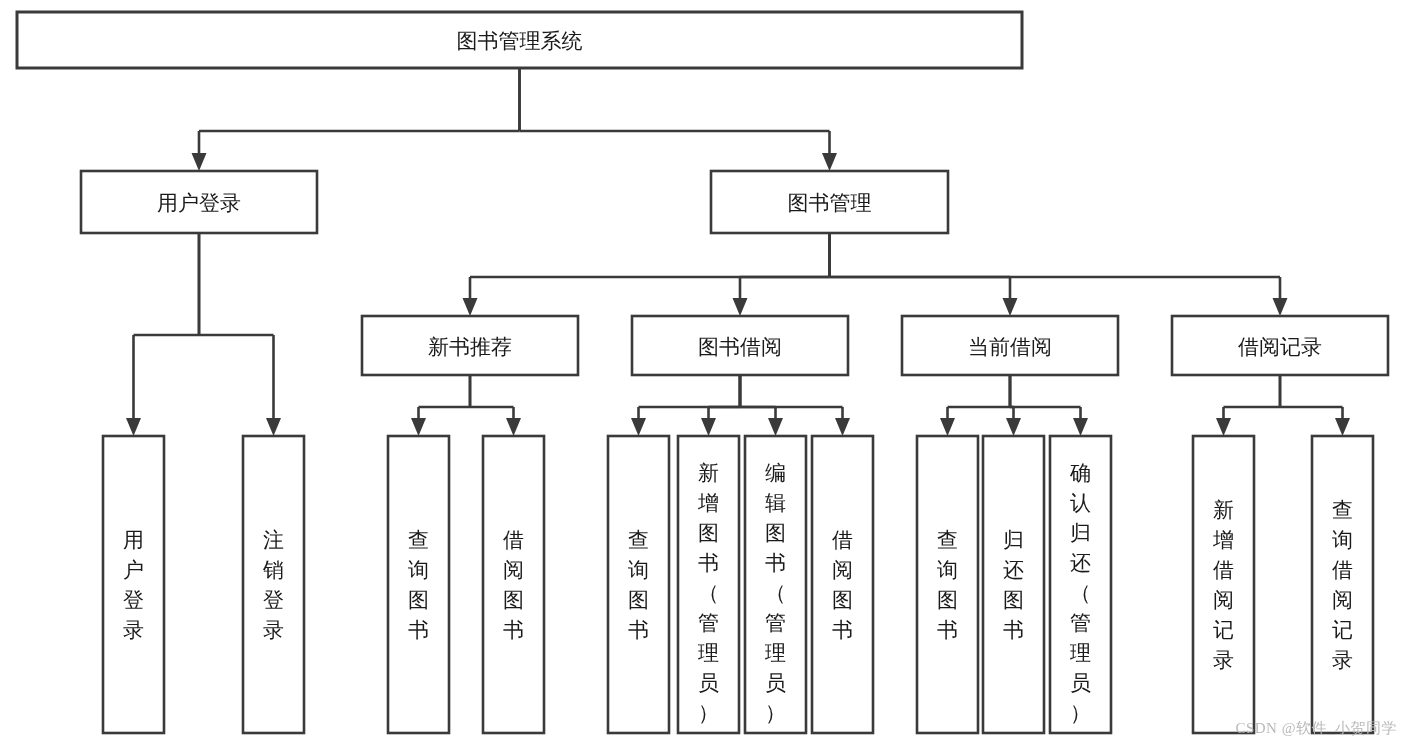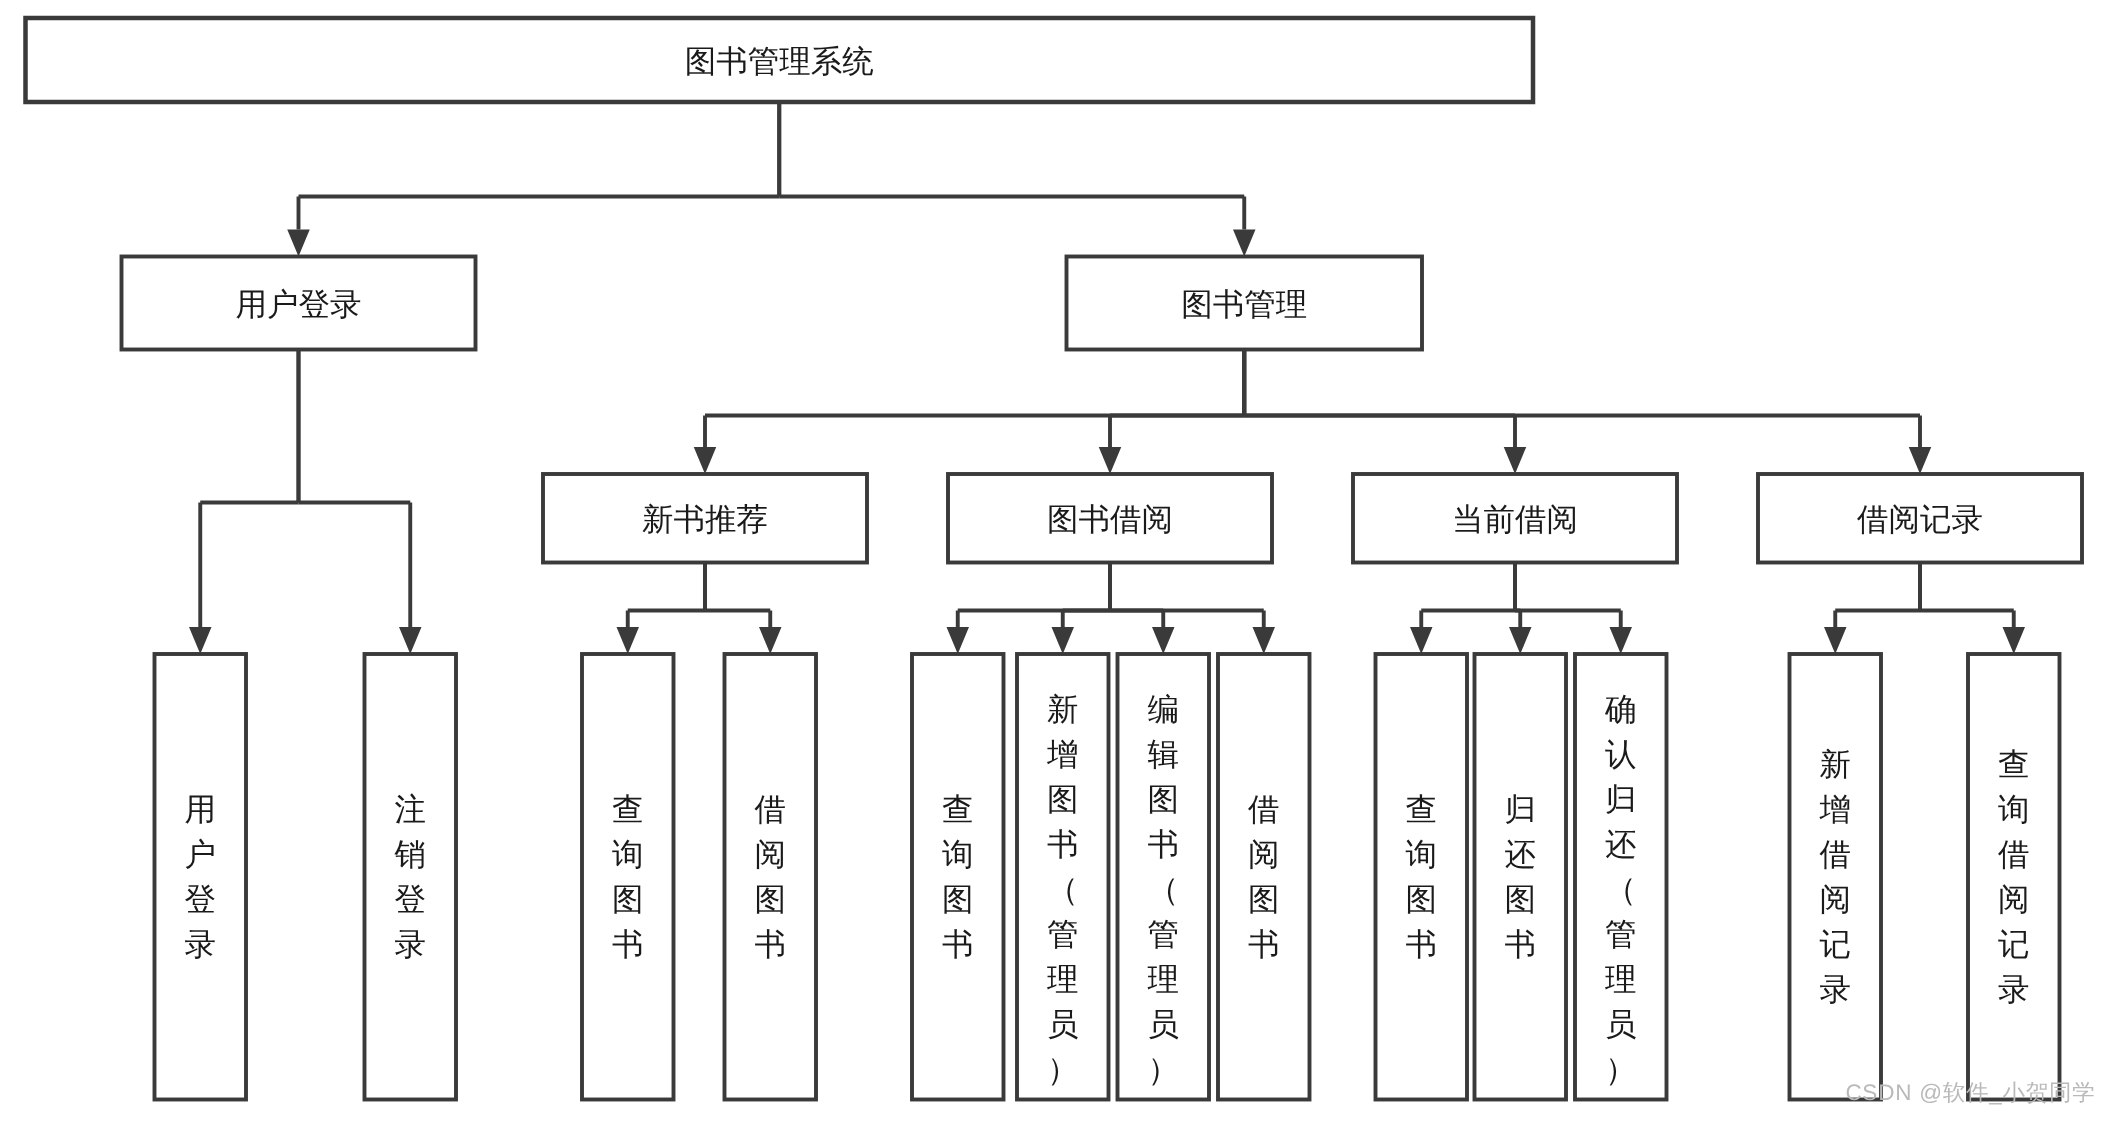--- a/index.html
+++ b/index.html
@@ -54,21 +54,21 @@
     font-size: 21px;
   }
   .node-label.vertical {
     text-anchor: middle;
     font-size: 21px;
   }
   .watermark {
     position: absolute;
     right: 8px;
     bottom: 6px;
-    font-family: Liberation Sans, sans-serif;
+    font-family: Liberation Serif, serif;
     font-size: 15px;
     color: #b9b9b9;
     letter-spacing: 0.5px;
     white-space: nowrap;
     pointer-events: none;
   }
 </style>
 </head>
 <body>
 

